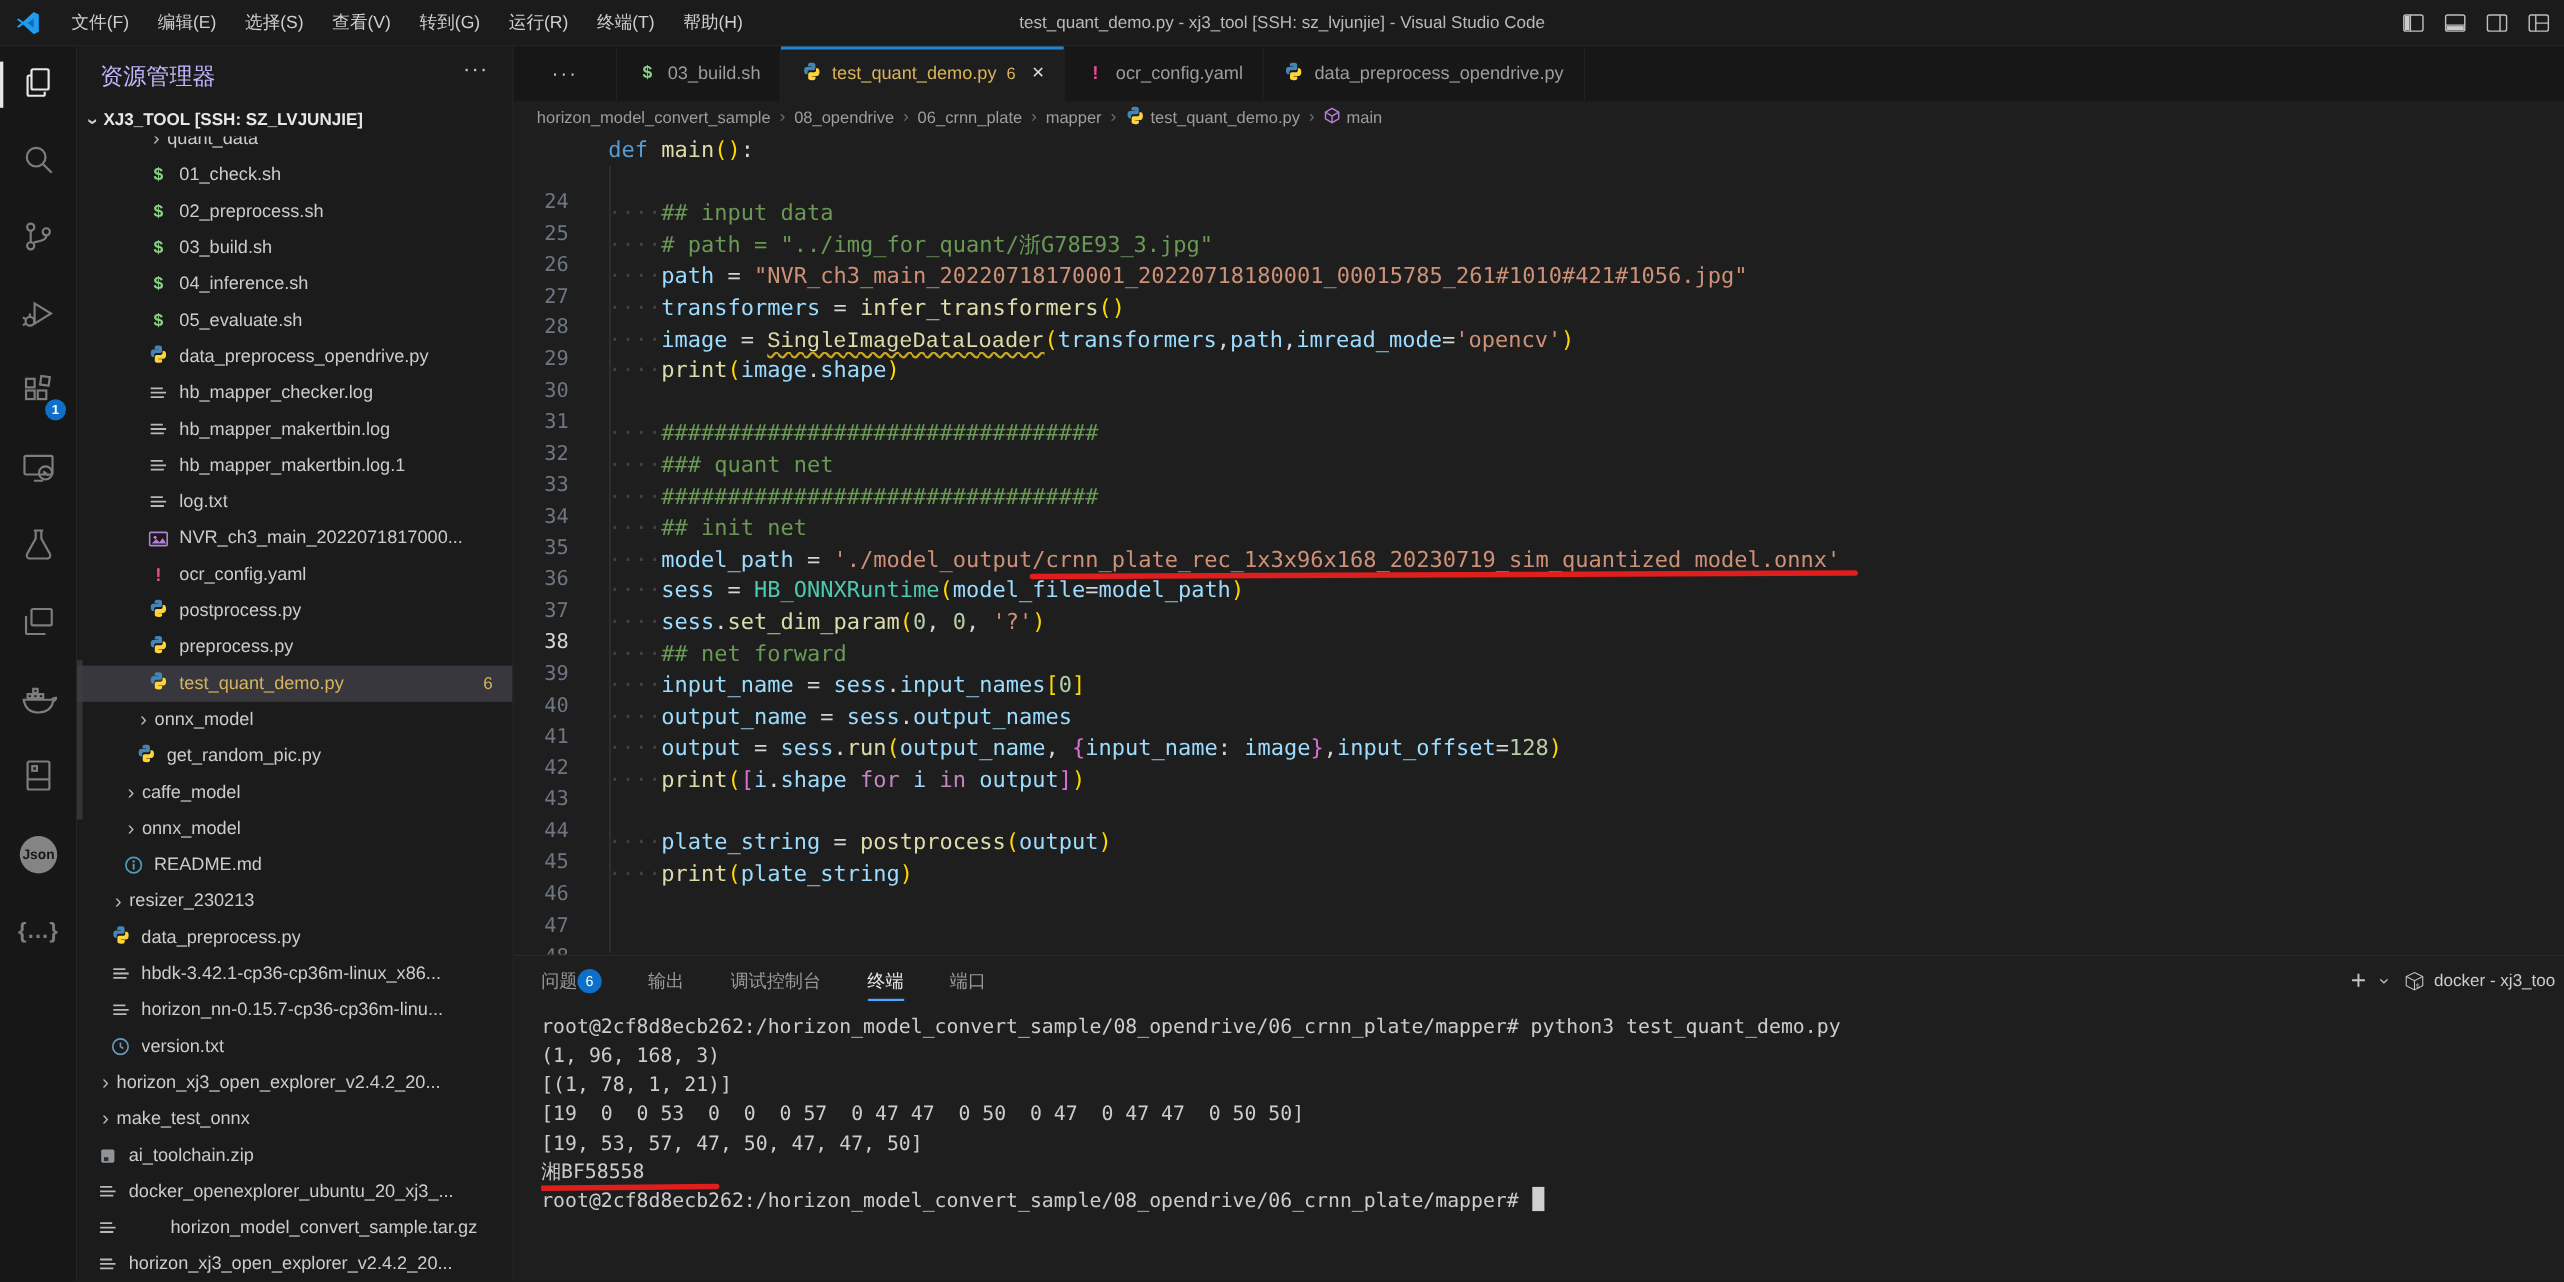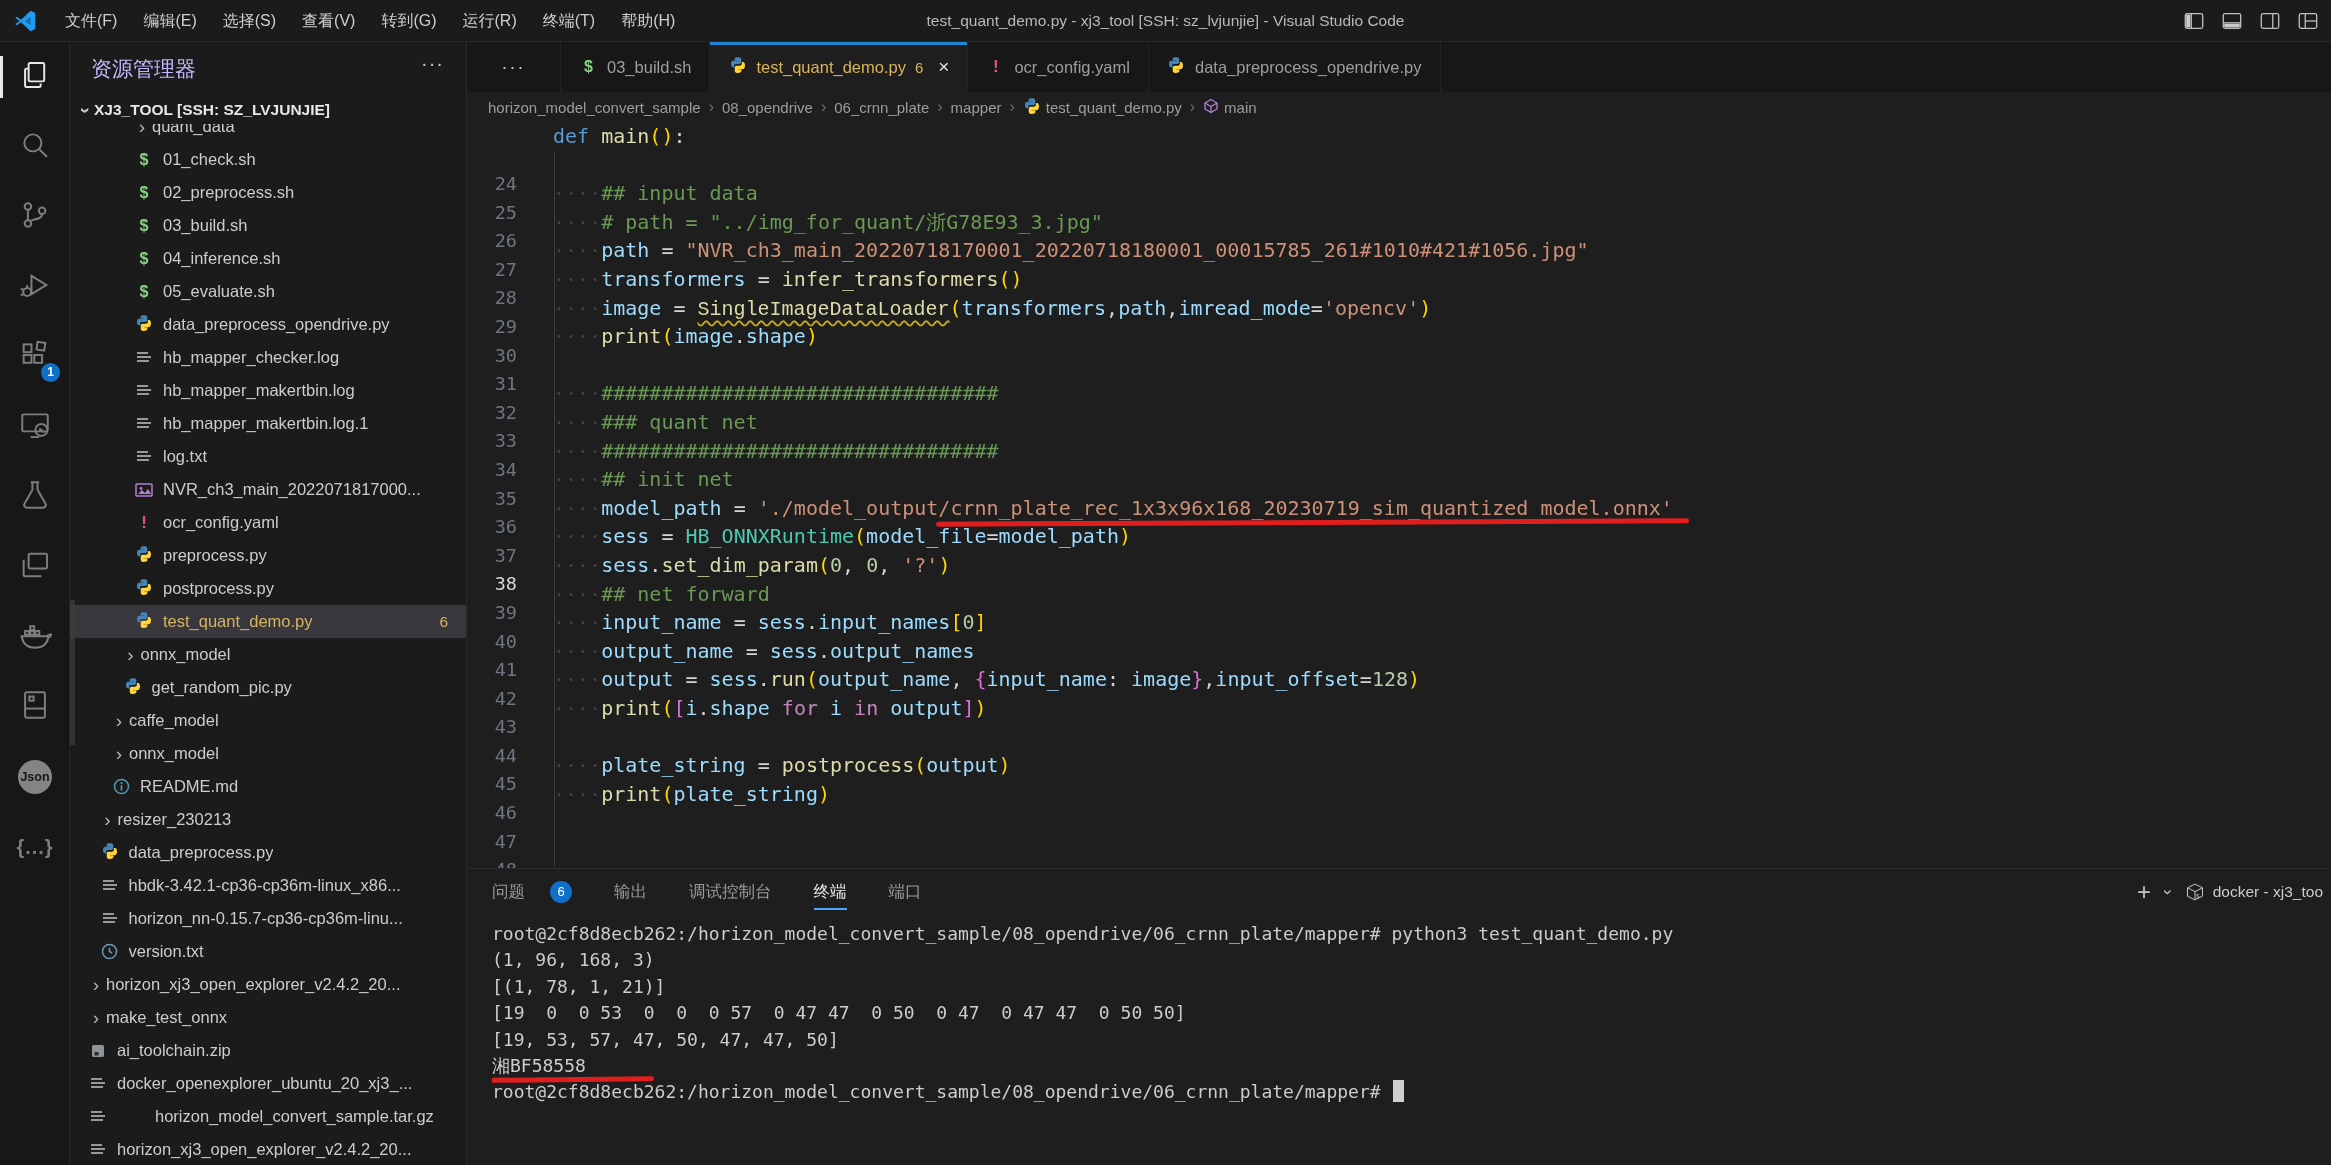--- a/index.html
+++ b/index.html
@@ -87,21 +87,21 @@
   .tk-num { color:#b5cea8; } .tk-cls { color:#4ec9b0; } .tk-pl { color:#d4d4d4; }
   .tk-b1 { color:#ffd700; } .tk-b2 { color:#da70d6; } .tk-ws { color:#3f3f44; }
   .tk-sq { text-decoration:underline; text-decoration-style:wavy; text-decoration-color:#c9a61d; text-underline-offset:5px; text-decoration-thickness:1.5px;font-family:Liberation Mono, monospace; }
   .redline { position:relative; }
   .redline::after { content:''; position:absolute; left:-2px; right:-16px; bottom:-5px; height:5px;
     background:#e01e1e; border-radius:3px; transform:rotate(-.25deg); }
 
   
   #panel { position:absolute; left:0; right:0; top:826px; bottom:0; background:#1e1e1e; border-top:1px solid #2a2a2a; }
   #panel-header { position:absolute; left:0; right:0; top:0; height:46px; display:flex; align-items:center; padding-left:25px; }
-  .ptab { position:relative; margin-right:42px; font-size:16.5px; color:#9a9a9a; cursor:pointer; display:flex; align-items:center; gap:25px; height:46px; }
+  .ptab { position:relative; margin-right:42px; font-size:16.5px; color:#9a9a9a; cursor:pointer; display:flex; align-items:center; gap:0; height:46px; }
   .ptab.active { color:#e7e7e7; }
   .ptab.active::after { content:''; position:absolute; left:0; right:0; bottom:5px; height:1.8px; background:#4da6ff; }
   .ptab-badge { min-width:22px; height:22px; border-radius:11px; background:#0e70c8; color:#fff; font-size:13px;
     line-height:22px; text-align:center; }
   #panel-actions { position:absolute; right:8px; top:0; height:46px; display:flex; align-items:center; gap:14px; color:#c5c5c5; }
   #panel-plus { font-size:24px; font-weight:200; cursor:pointer; }
   #panel-chevron { display:inline-block; transform:rotate(90deg); font-size:17px; cursor:pointer; }
   #terminal-select { display:flex; align-items:center; gap:8px; font-size:15.5px; color:#cccccc; cursor:pointer; white-space:nowrap; }
   #terminal-select svg { width:20px; height:20px; stroke:#c5c5c5; fill:none; stroke-width:1.2; }
 
@@ -348,30 +348,30 @@
             </span>
             <span class="tree-label">ocr_config.yaml</span>
           </div>
           <div class="tree-row" style="padding-left: 62px;">
             <span class="tree-ico">
               <span class="tree-py"><svg width="18" height="18" viewBox="0 0 16 16">
                   <path fill="#4584b6" d="M7.9 1c-3.1 0-2.9 1.4-2.9 1.4v1.5h3v.4H3.8S1.8 4.1 1.8 7.2s1.8 3 1.8 3h1v-1.5S4.5 7 6.3 7h2.9s1.7.1 1.7-1.6V2.6S11.2 1 7.9 1z"></path>
                   <path fill="#ffd43b" d="M8.1 15c3.1 0 2.9-1.4 2.9-1.4v-1.5H8v-.4h4.2s2-.2 2-3.3-1.8-3-1.8-3h-1v1.5s.1 1.7-1.7 1.7H6.8s-1.7-.1-1.7 1.6v2.8S4.8 15 8.1 15z"></path>
                 </svg></span>
             </span>
-            <span class="tree-label">preprocess.py</span>
+            <span class="tree-label">postprocess.py</span>
           </div>
           <div class="tree-row" style="padding-left: 62px;">
             <span class="tree-ico">
               <span class="tree-py"><svg width="18" height="18" viewBox="0 0 16 16">
                   <path fill="#4584b6" d="M7.9 1c-3.1 0-2.9 1.4-2.9 1.4v1.5h3v.4H3.8S1.8 4.1 1.8 7.2s1.8 3 1.8 3h1v-1.5S4.5 7 6.3 7h2.9s1.7.1 1.7-1.6V2.6S11.2 1 7.9 1z"></path>
                   <path fill="#ffd43b" d="M8.1 15c3.1 0 2.9-1.4 2.9-1.4v-1.5H8v-.4h4.2s2-.2 2-3.3-1.8-3-1.8-3h-1v1.5s.1 1.7-1.7 1.7H6.8s-1.7-.1-1.7 1.6v2.8S4.8 15 8.1 15z"></path>
                 </svg></span>
             </span>
-            <span class="tree-label">postprocess.py</span>
+            <span class="tree-label">preprocess.py</span>
           </div>
           <div class="tree-row sel" style="padding-left: 62px;">
             <span class="tree-ico">
               <span class="tree-py"><svg width="18" height="18" viewBox="0 0 16 16">
                   <path fill="#4584b6" d="M7.9 1c-3.1 0-2.9 1.4-2.9 1.4v1.5h3v.4H3.8S1.8 4.1 1.8 7.2s1.8 3 1.8 3h1v-1.5S4.5 7 6.3 7h2.9s1.7.1 1.7-1.6V2.6S11.2 1 7.9 1z"></path>
                   <path fill="#ffd43b" d="M8.1 15c3.1 0 2.9-1.4 2.9-1.4v-1.5H8v-.4h4.2s2-.2 2-3.3-1.8-3-1.8-3h-1v1.5s.1 1.7-1.7 1.7H6.8s-1.7-.1-1.7 1.6v2.8S4.8 15 8.1 15z"></path>
                 </svg></span>
             </span>
             <span class="tree-label">test_quant_demo.py</span>
             <span class="tree-badge">6</span>

